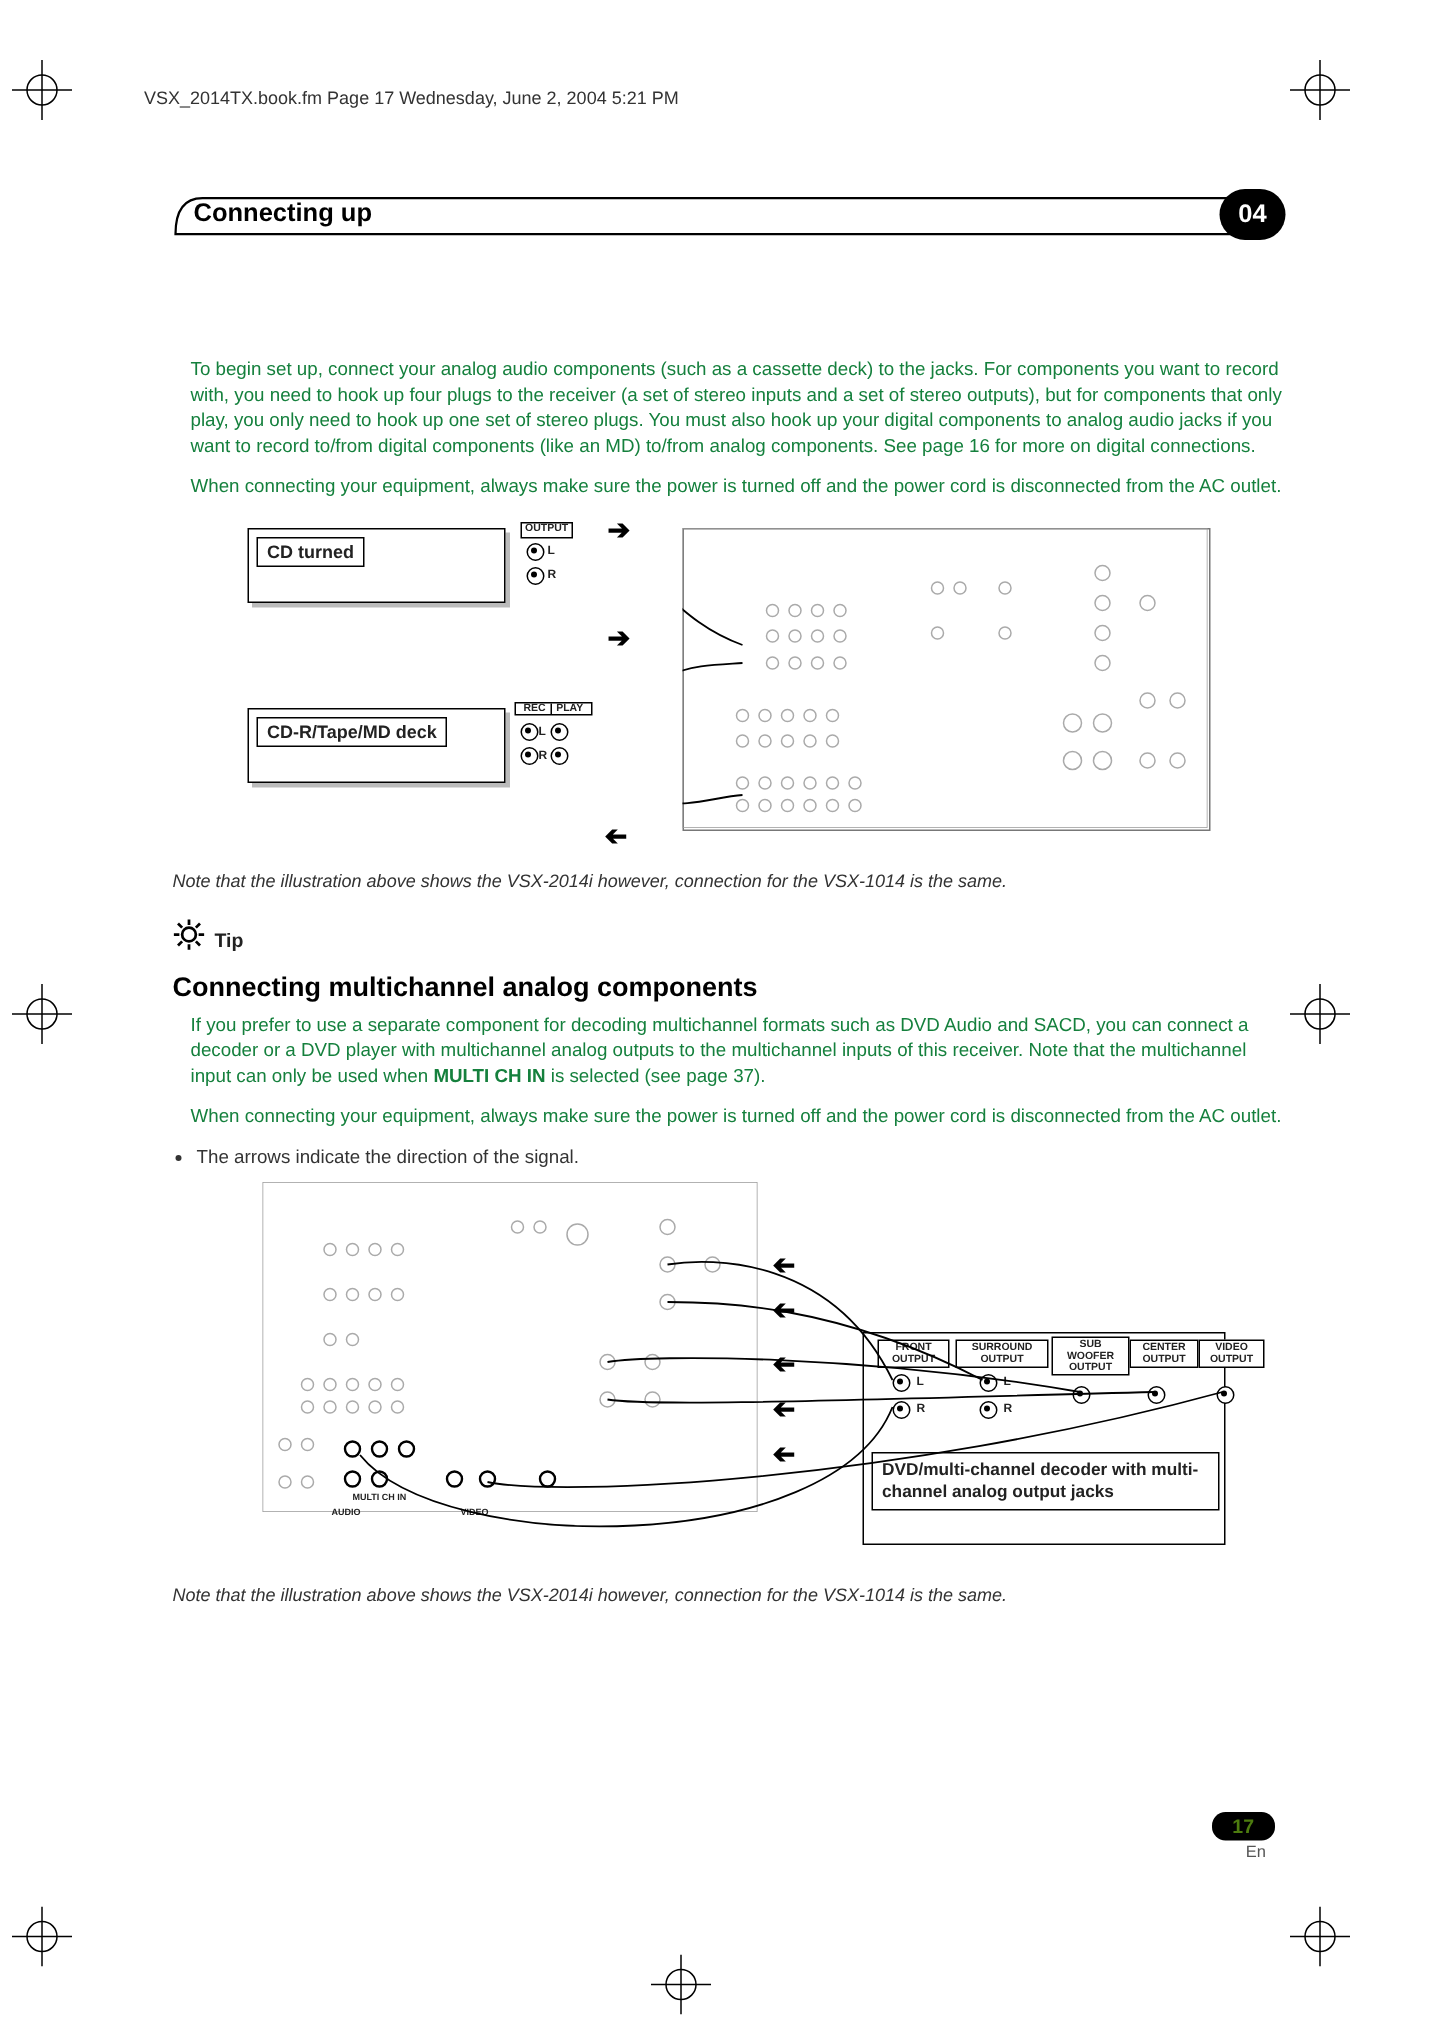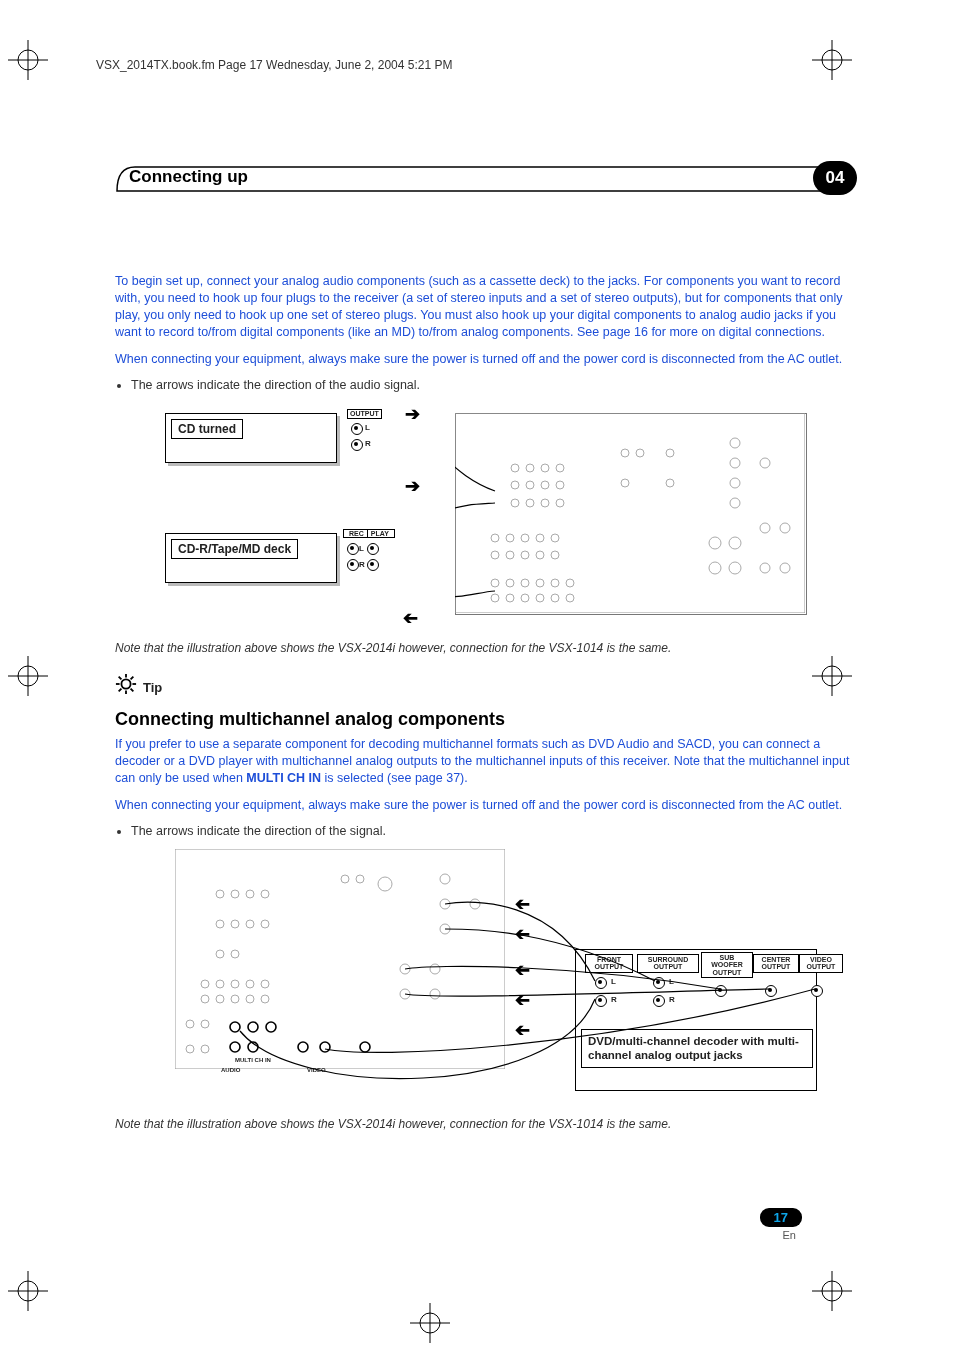--- a/index.html
+++ b/index.html
@@ -8,20 +8,21 @@
     background: #fff;
     font-family: Arial, Helvetica, sans-serif;
     color: #222;
     width: 954px;
   }
   .page {
     position: relative;
     width: 860px;
     height: 1351px;
     overflow: hidden;
+    padding-left: 48px;
   }
   
   .crop {
     position: absolute;
     width: 40px;
     height: 40px;
   }
   .crop svg { display:block; }
   .crop.tl { top: 40px; left: 8px; }
   .crop.tr { top: 40px; right: 8px; }
@@ -43,21 +44,20 @@
     position: absolute;
     top: 130px;
     left: 115px;
     width: 740px;
   }
 
   .chapter-bar {
     position: relative;
     height: 28px;
     margin-bottom: 80px;
-    margin-top: 35px;
   }
   .chapter-bar .bar-shape {
     position: absolute;
     inset: 0;
   }
   .chapter-title {
     position: absolute;
     left: 14px;
     top: 2px;
     font-weight: bold;
@@ -81,22 +81,22 @@
 
   h2.section {
     font-size: 18px;
     font-weight: bold;
     margin: 0 0 6px 0;
     color: #000;
   }
   p.body {
     font-size: 12.5px;
     line-height: 1.35;
-    margin: 0 0 10px 0;
-    color: #1d4ed8;
+    margin: 0 0 10px 12px;
+    color: #15803d;
   }
   ul.bullets {
     margin: 0 0 8px 16px;
     padding: 0;
   }
   ul.bullets li {
     font-size: 12.5px;
     line-height: 1.4;
     margin: 0 0 4px 0;
     color: #333;
@@ -174,21 +174,21 @@
 
   .footer {
     position: absolute;
     right: 58px;
     bottom: 110px;
     text-align: right;
   }
   .page-badge {
     display: inline-block;
     background: #000;
-    color: #0ea5e9;
+    color: #4d7c0f;
     font-weight: bold;
     font-size: 13px;
     border-radius: 9px;
     padding: 2px 14px;
   }
   .page-lang {
     font-size: 11px;
     color: #555;
     margin-top: 2px;
     padding-right: 6px;
@@ -295,23 +295,20 @@
   <div class="chapter-bar">
     <svg class="bar-shape" viewBox="0 0 740 28" preserveAspectRatio="none">
       <path d="M2 26 Q2 2 20 2 L720 2 L720 26 Z" fill="none" stroke="#000" stroke-width="1.5"></path>
     </svg>
     <span class="chapter-title">Connecting up</span>
     <span class="chapter-badge">04</span>
   </div>
 
   <p class="body">To begin set up, connect your analog audio components (such as a cassette deck) to the jacks. For components you want to record with, you need to hook up four plugs to the receiver (a set of stereo inputs and a set of stereo outputs), but for components that only play, you only need to hook up one set of stereo plugs. You must also hook up your digital components to analog audio jacks if you want to record to/from digital components (like an MD) to/from analog components. See page 16 for more on digital connections.</p>
   <p class="body">When connecting your equipment, always make sure the power is turned off and the power cord is disconnected from the AC outlet.</p>
-  <ul class="bullets">
-    <li>The arrows indicate the direction of the audio signal.</li>
-  </ul>
 
   <div class="figure">
     <div class="fig-box">
 
       <div class="device-box" style="left:0; top:10px; width:170px; height:48px;"></div>
       <div class="device-label" style="left:6px; top:16px;">CD turned</div>
       <div class="sublabel" style="left:182px; top:6px;">OUTPUT</div>
       <div class="rca" style="left:186px; top:20px;"></div>
       <div class="rca" style="left:186px; top:36px;"></div>
       <span class="tinytxt" style="left:200px; top:20px;">L</span>

